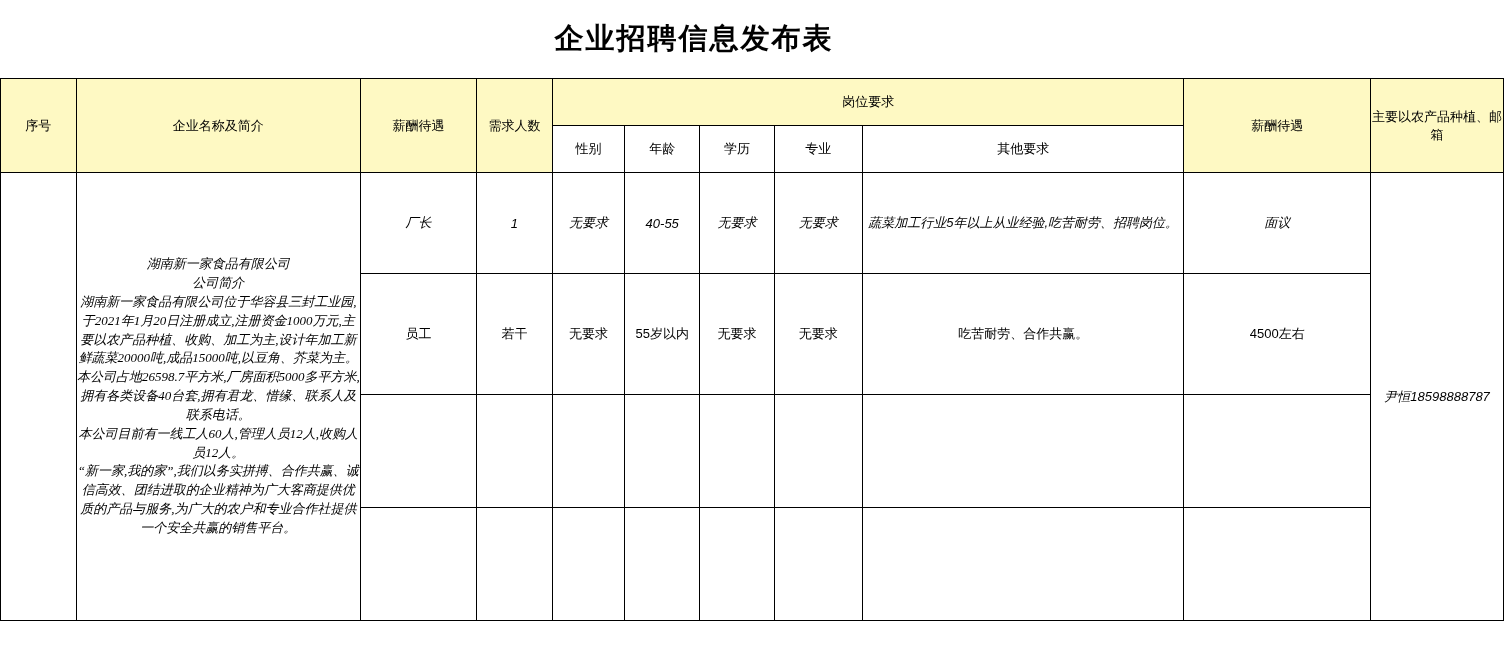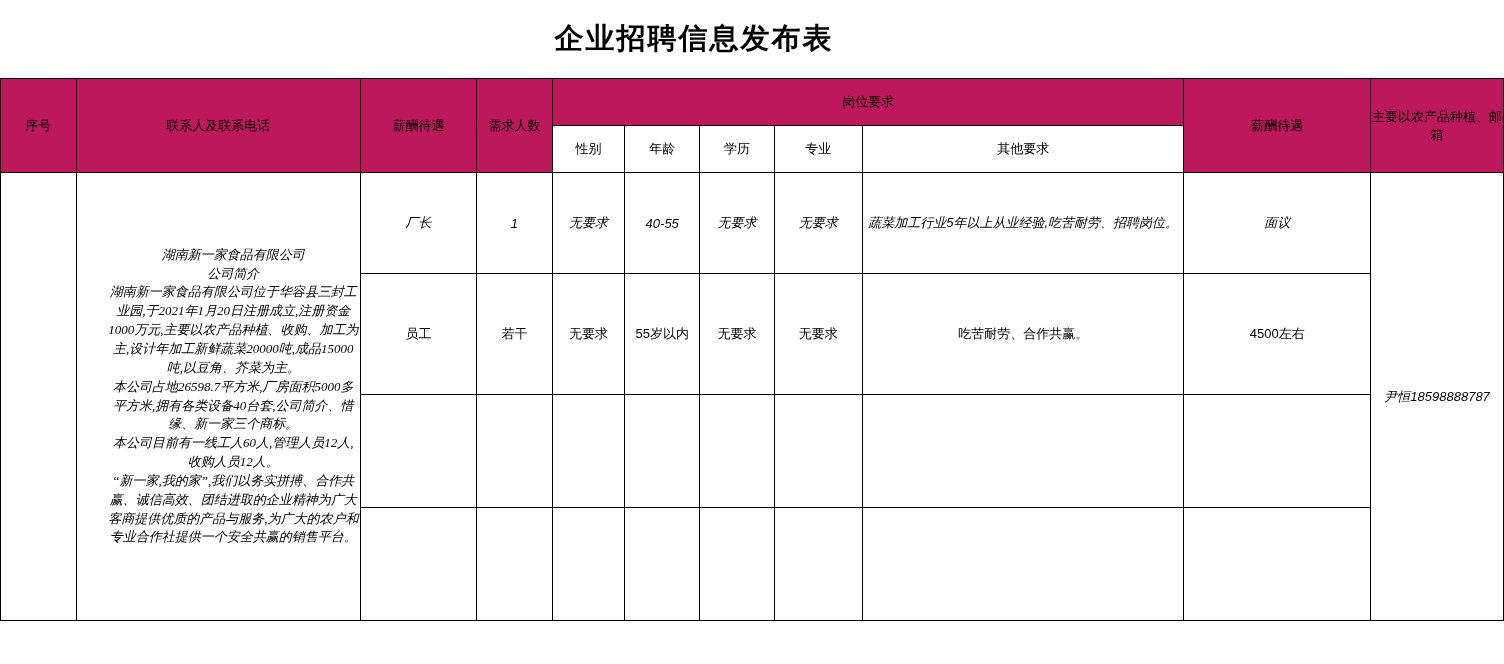--- a/index.html
+++ b/index.html
@@ -43,42 +43,41 @@
     padding: 0;
     font-size: 13px;
     font-weight: normal;
     vertical-align: middle;
     text-align: center;
     overflow: hidden;
   }
   .hdr {
     font-weight: bold;
     font-size: 14px;
-    background: #be185d;
+    background: #fef9c3;
   }
   .hdr-sm {
     font-weight: bold;
     font-size: 13.5px;
   }
   .cell-center {
     text-align: center;
     vertical-align: middle;
   }
   .company-cell {
     text-align: center;
     vertical-align: middle;
     padding: 4px 6px;
     font-weight: bold;
     font-size: 13px;
     line-height: 1.45;
     font-family: "Liberation Serif", serif;
   }
   .company-cell .cname {
     display: block;
-    margin-left: 30px;
   }
   .contact-cell {
     text-align: left;
     vertical-align: middle;
     padding-left: 6px;
     font-size: 12.5px;
   }
   .req-cell {
     text-align: left;
     vertical-align: top;
@@ -122,21 +121,21 @@
       <col style="width:72px">
       <col style="width:72px">
       <col style="width:85px">
       <col style="width:310px">
       <col style="width:180px">
       <col style="width:128px">
     </colgroup>
     <thead>
       <tr>
         <td class="hdr" rowspan="2">序号</td>
-        <td class="hdr" rowspan="2">联系人及联系电话</td>
+        <td class="hdr" rowspan="2">企业名称及简介</td>
         <td class="hdr" rowspan="2">薪酬待遇</td>
         <td class="hdr" rowspan="2">需求人数</td>
         <td class="hdr" colspan="5" style="height:46px">岗位要求</td>
         <td class="hdr" rowspan="2">薪酬待遇</td>
         <td class="hdr" rowspan="2">主要以农产品种植、邮箱</td>
       </tr>
       <tr>
         <td class="hdr-sm" style="height:46px">性别</td>
         <td class="hdr-sm">年龄</td>
         <td class="hdr-sm">学历</td>
@@ -144,21 +143,21 @@
         <td class="hdr-sm">其他要求</td>
       </tr>
     </thead>
     <tbody>
       <tr>
         <td class="cell-center left-edge thick-top" rowspan="4"></td>
         <td class="company-cell thick-top" rowspan="4">
           <span class="cname">湖南新一家食品有限公司</span>
           <span class="cname">公司简介</span>
           <span class="cname">湖南新一家食品有限公司位于华容县三封工业园,于2021年1月20日注册成立,注册资金1000万元,主要以农产品种植、收购、加工为主,设计年加工新鲜蔬菜20000吨,成品15000吨,以豆角、芥菜为主。</span>
-          <span class="cname">本公司占地26598.7平方米,厂房面积5000多平方米,拥有各类设备40台套,公司简介、惜缘、新一家三个商标。</span>
+          <span class="cname">本公司占地26598.7平方米,厂房面积5000多平方米,拥有各类设备40台套,拥有君龙、惜缘、联系人及联系电话。</span>
           <span class="cname">本公司目前有一线工人60人,管理人员12人,收购人员12人。</span>
           <span class="cname">“新一家,我的家”,我们以务实拼搏、合作共赢、诚信高效、团结进取的企业精神为广大客商提供优质的产品与服务,为广大的农户和专业合作社提供一个安全共赢的销售平台。</span>
         </td>
         <td class="cell-center thick-top" style="height:100px">厂长</td>
         <td class="cell-center thick-top">1</td>
         <td class="cell-center thick-top">无要求</td>
         <td class="cell-center thick-top">40-55</td>
         <td class="cell-center thick-top">无要求</td>
         <td class="cell-center thick-top">无要求</td>
         <td class="req-cell thick-top">蔬菜加工行业5年以上从业经验,吃苦耐劳、招聘岗位。</td>

